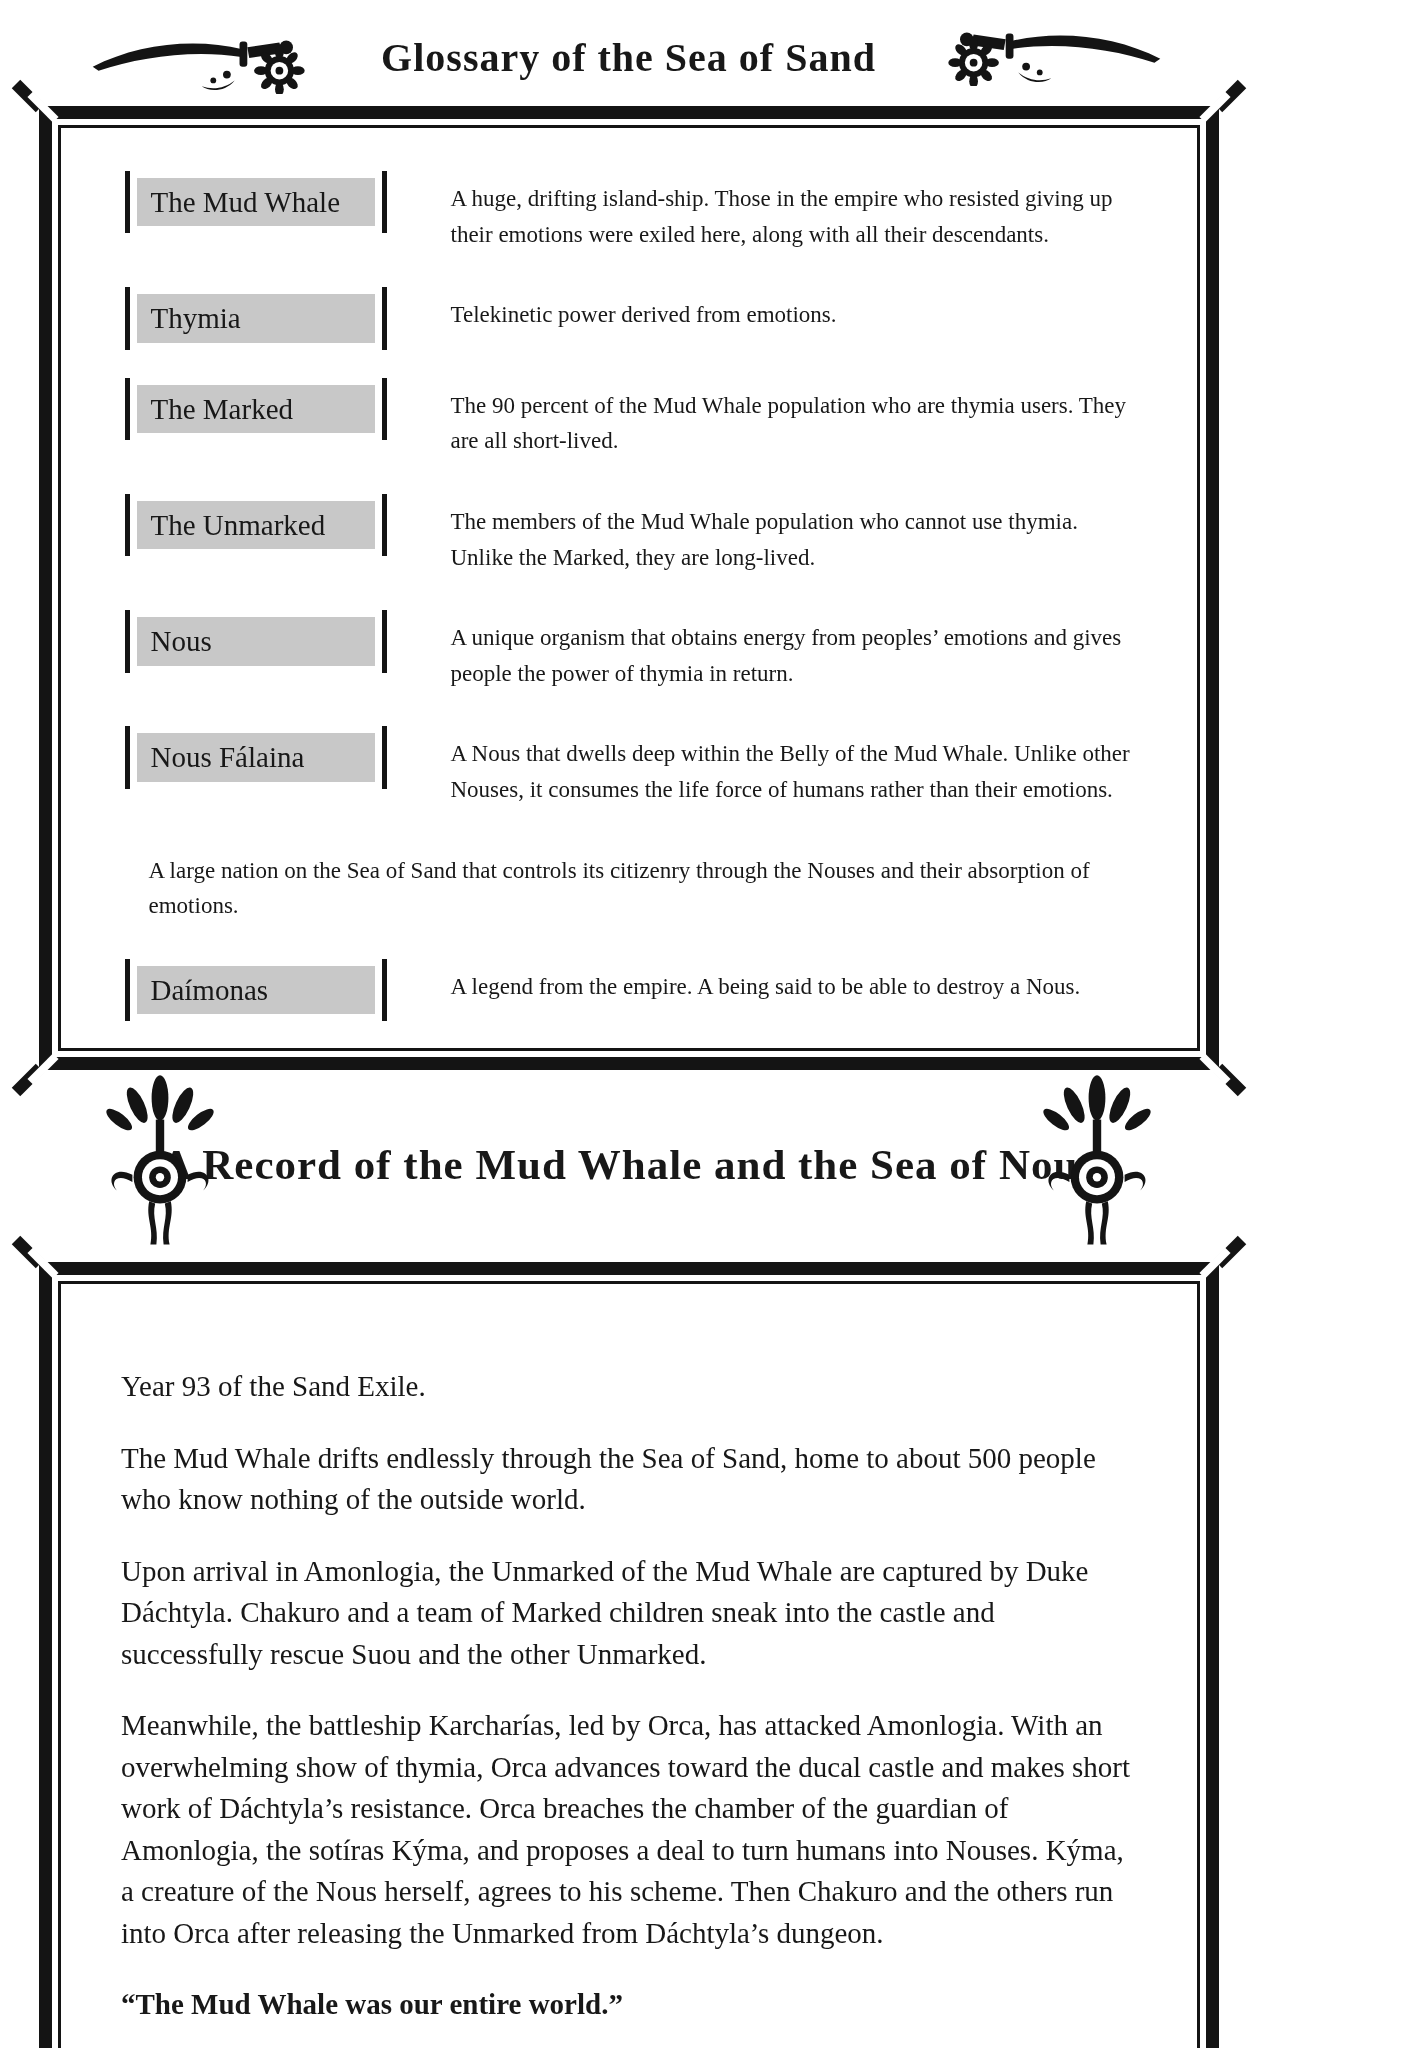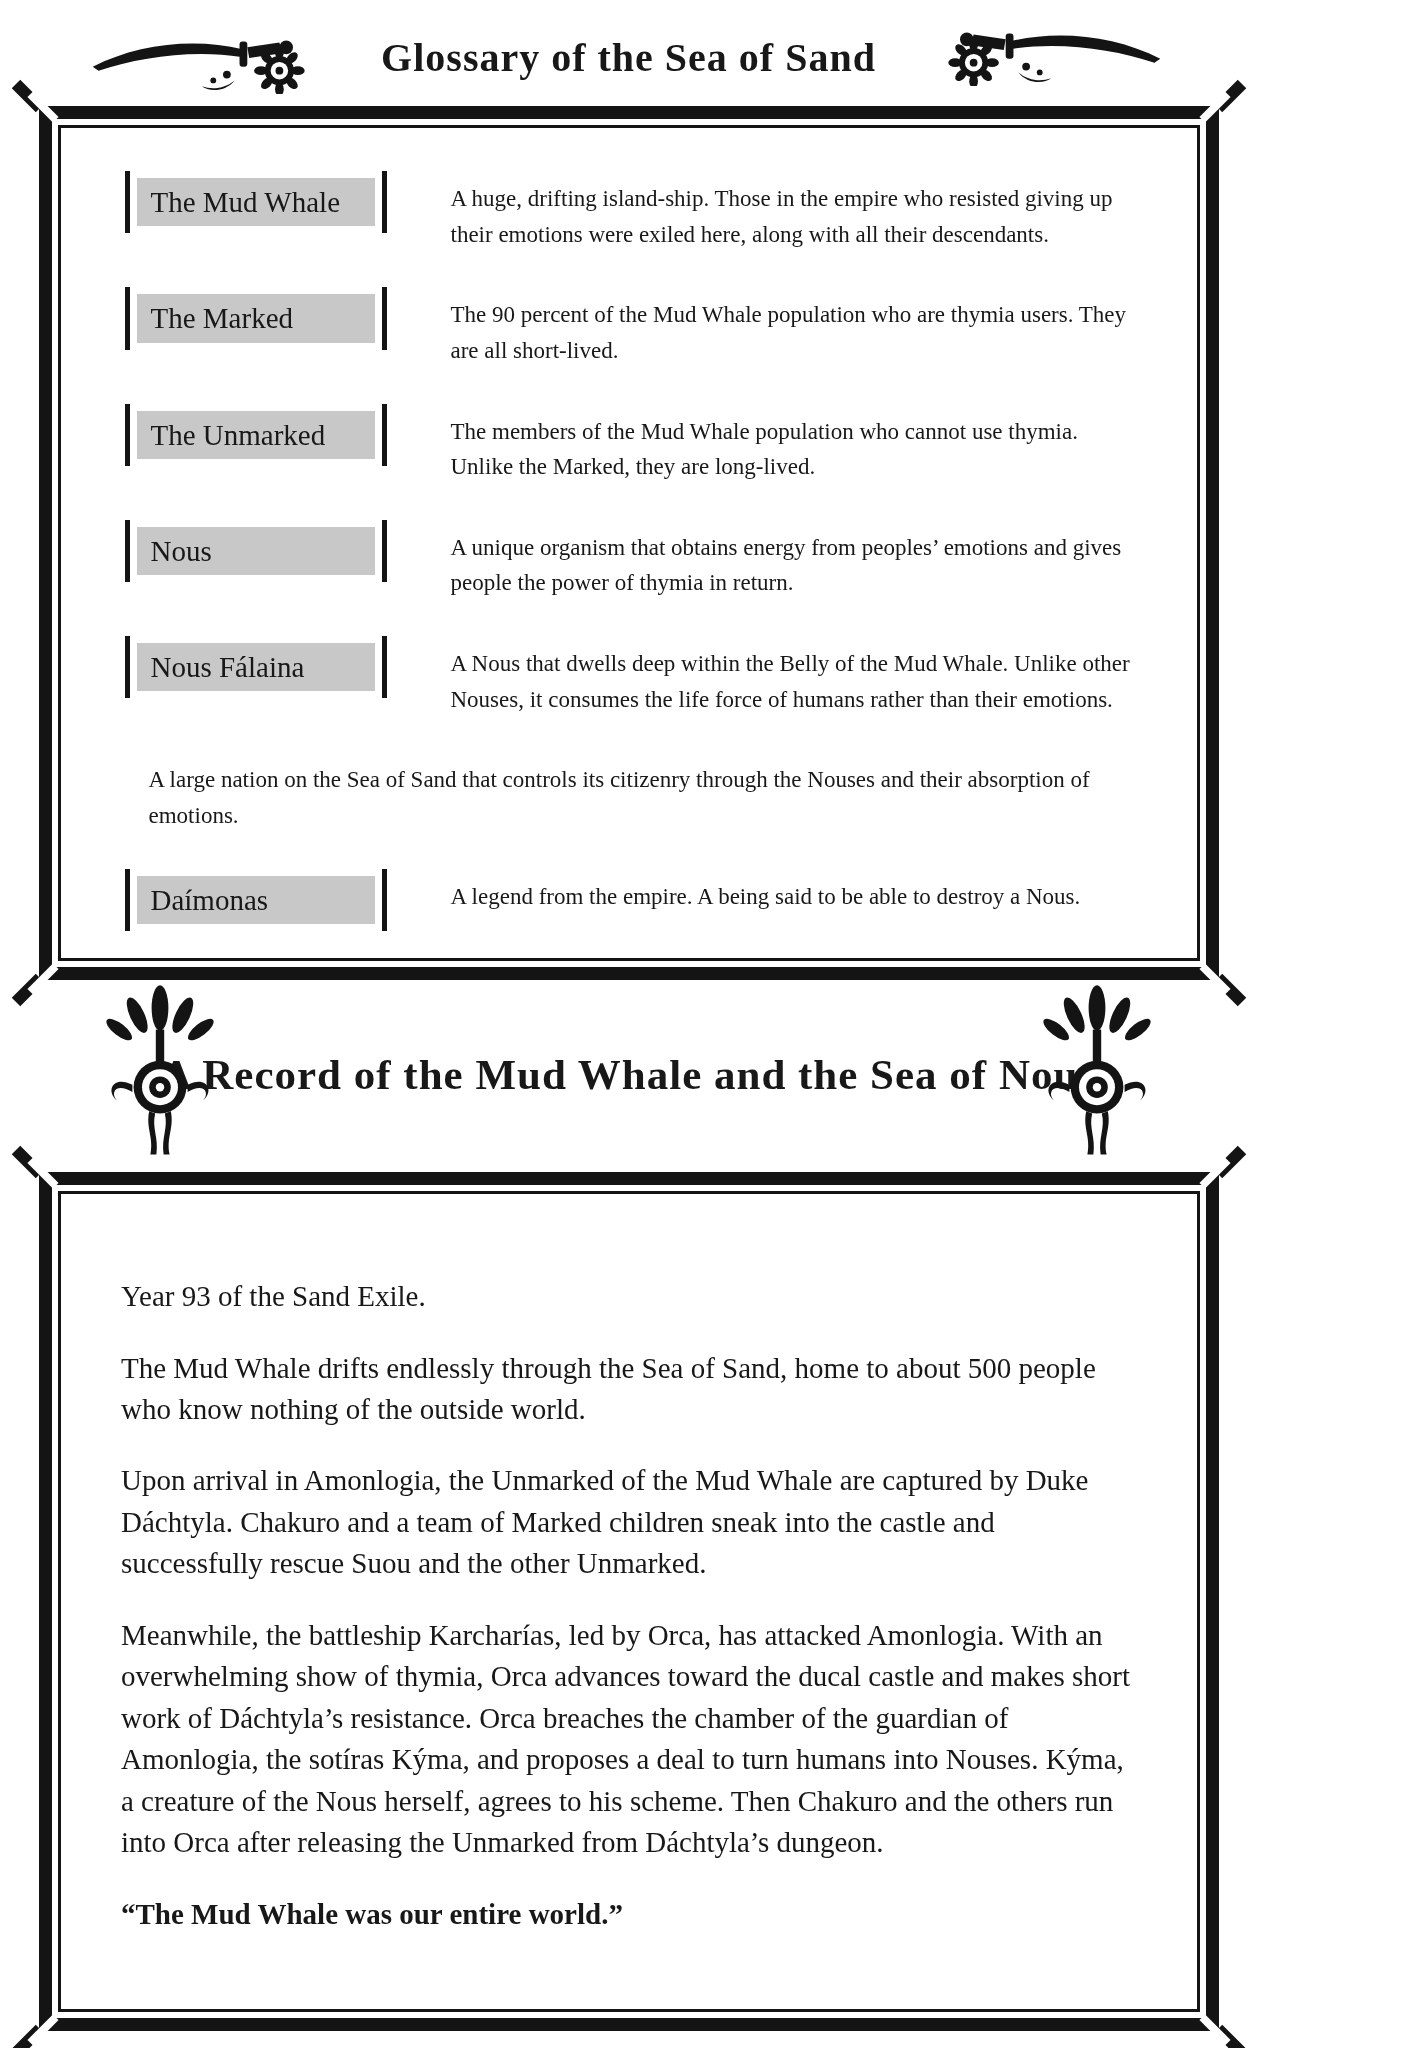--- a/index.html
+++ b/index.html
@@ -164,20 +164,26 @@
     <div class="frame-inner">
       <div class="glossary-list">
 
         <div class="entry">
           <div class="term-col">
             <span class="term-box">The Mud Whale</span>
           </div>
           <p class="definition">A huge, drifting island-ship. Those in the empire who resisted giving up their emotions were exiled here, along with all their descendants.</p>
         </div>
 
+        <div class="entry">
+          <div class="term-col">
+            <span class="term-box">Thymia</span>
+          </div>
+          <p class="definition">Telekinetic power derived from emotions.</p>
+        </div>
 
         <div class="entry">
           <div class="term-col">
             <span class="term-box">The Marked</span>
           </div>
           <p class="definition">The 90 percent of the Mud Whale population who are thymia users. They are all short-lived.</p>
         </div>
 
         <div class="entry">
           <div class="term-col">

